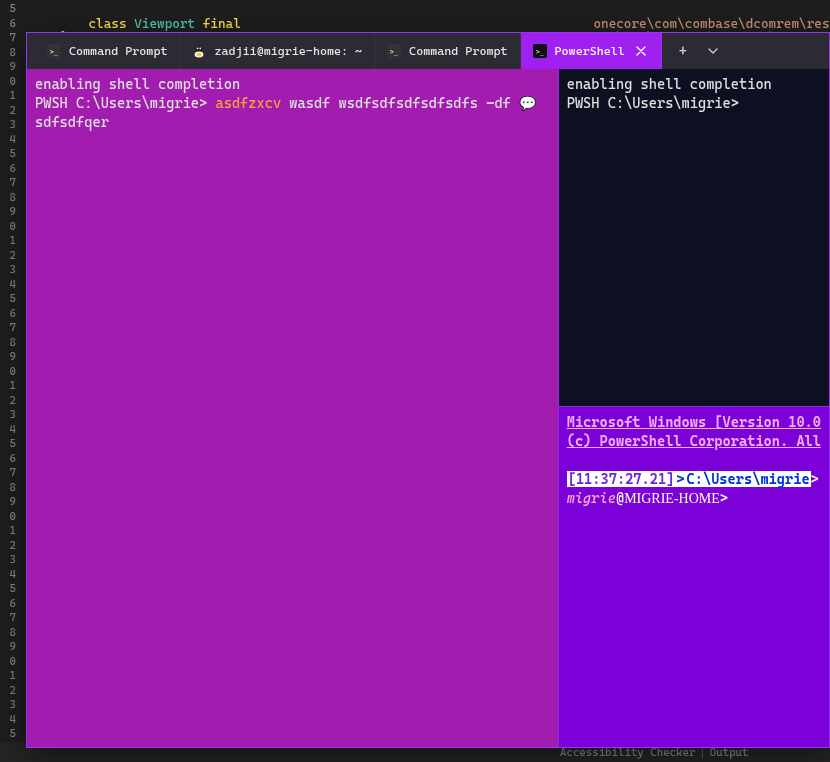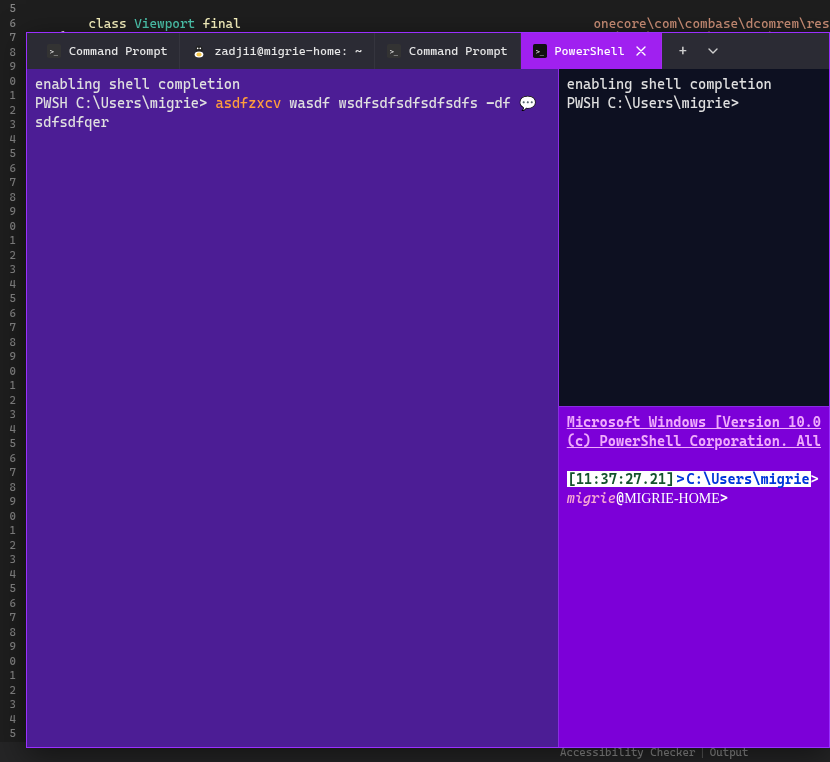--- a/index.html
+++ b/index.html
@@ -11,21 +11,21 @@
   }
   .backdrop .gutter {
     position: absolute; left: 0; top: 0; width: 18px; height: 762px;
     color: #858585; font-size: 11px; line-height: 14.5px; text-align: right;
     padding-top: 2px; padding-right: 2px;
   }
   .backdrop .code {
     position: absolute; left: 58px; top: 2px; font-size: 13px; line-height: 14.5px;
     white-space: pre;
   }
-  .kw { color: #fef9c3; }
+  .kw { color: #fde047; }
   .ty { color: #4ec9b0; }
   .backdrop .log {
     position: absolute; right: -30px; top: 2px; font-size: 13px; line-height: 14.5px;
     color: #ce9178; white-space: pre;
   }
   .status {
     position: absolute; left: 0; bottom: 0; width: 830px; height: 20px;
     background: #252526; color: #8a8a8a; font-size: 11px; display: flex; align-items: center;
     padding-left: 560px; gap: 4px;
   }
@@ -63,21 +63,21 @@
   }
   .tabbar-controls .ctl {
     width: 30px; height: 36px; display: flex; align-items: center; justify-content: center;
     color: #cfcfcf; font-size: 14px; cursor: pointer;
   }
 
   .panes {
     flex: 1; display: flex; position: relative;
   }
   .pane-left {
-    flex: 1 1 auto; background: #4c1d95; color: #e0e0e0;
+    flex: 1 1 auto; background: #a21caf; color: #e0e0e0;
     font-size: 14px; line-height: 19px; padding: 6px 8px;
     white-space: pre-wrap; word-break: break-all;
     border-right: 1px solid #8a2be2;
   }
   .pane-right {
     width: 281px; display: flex; flex-direction: column; justify-content: center;
   }
   .pane-right-top {
     flex: 1; background: #0d1021; color: #e0e0e0;
     font-size: 14px; line-height: 19px; padding: 6px 8px;
@@ -90,21 +90,21 @@
     white-space: pre; overflow: hidden;
   }
 
   .orange { color: #ff9d3c; }
   .yellow { color: #f1d264; }
   .green  { color: #ffffff; font-family: Liberation Serif, serif; }
   .cyan   { color: #f9a8d4; font-style: italic; }
   .white  { color: #f0abfc; text-decoration: underline; }
   .bold   { font-weight: bold; }
   .invert {
-    background: #ffffff; color: #14532d; padding: 0 1px;
+    background: #ffffff; color: #6d28d9; padding: 0 1px;
   }
   .invert-blue {
     background: #ffffff; color: #0037da; padding: 0 1px;
   }
 
   .cmd-icon-svg { width:14px; height:14px; }
 </style>
 </head>
 <body>
 

